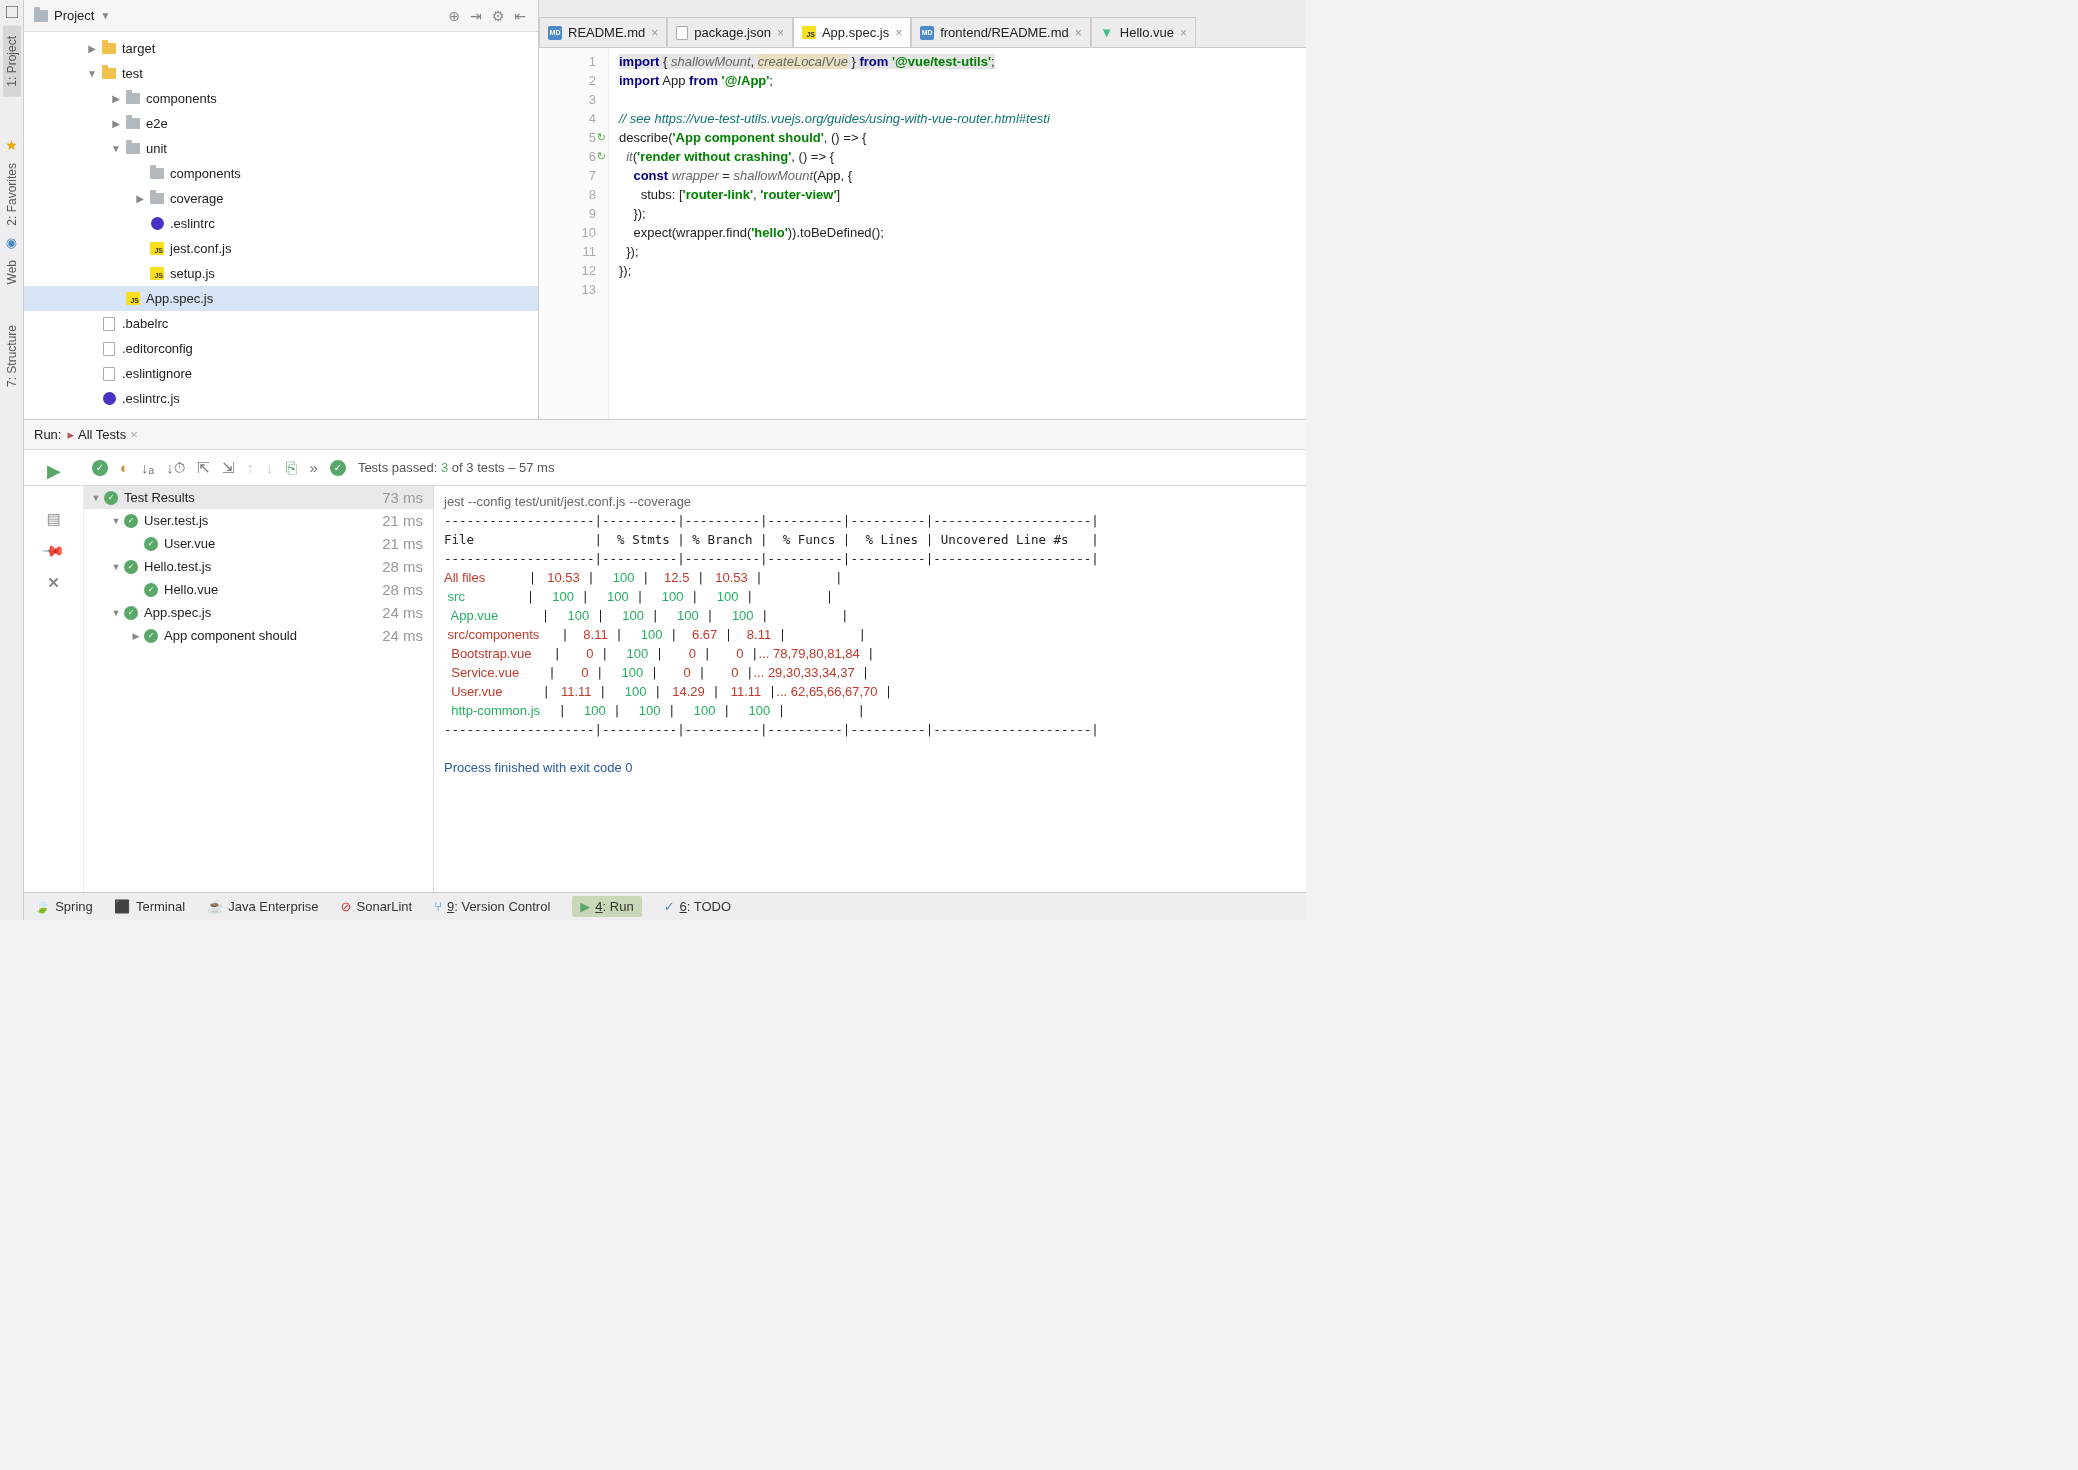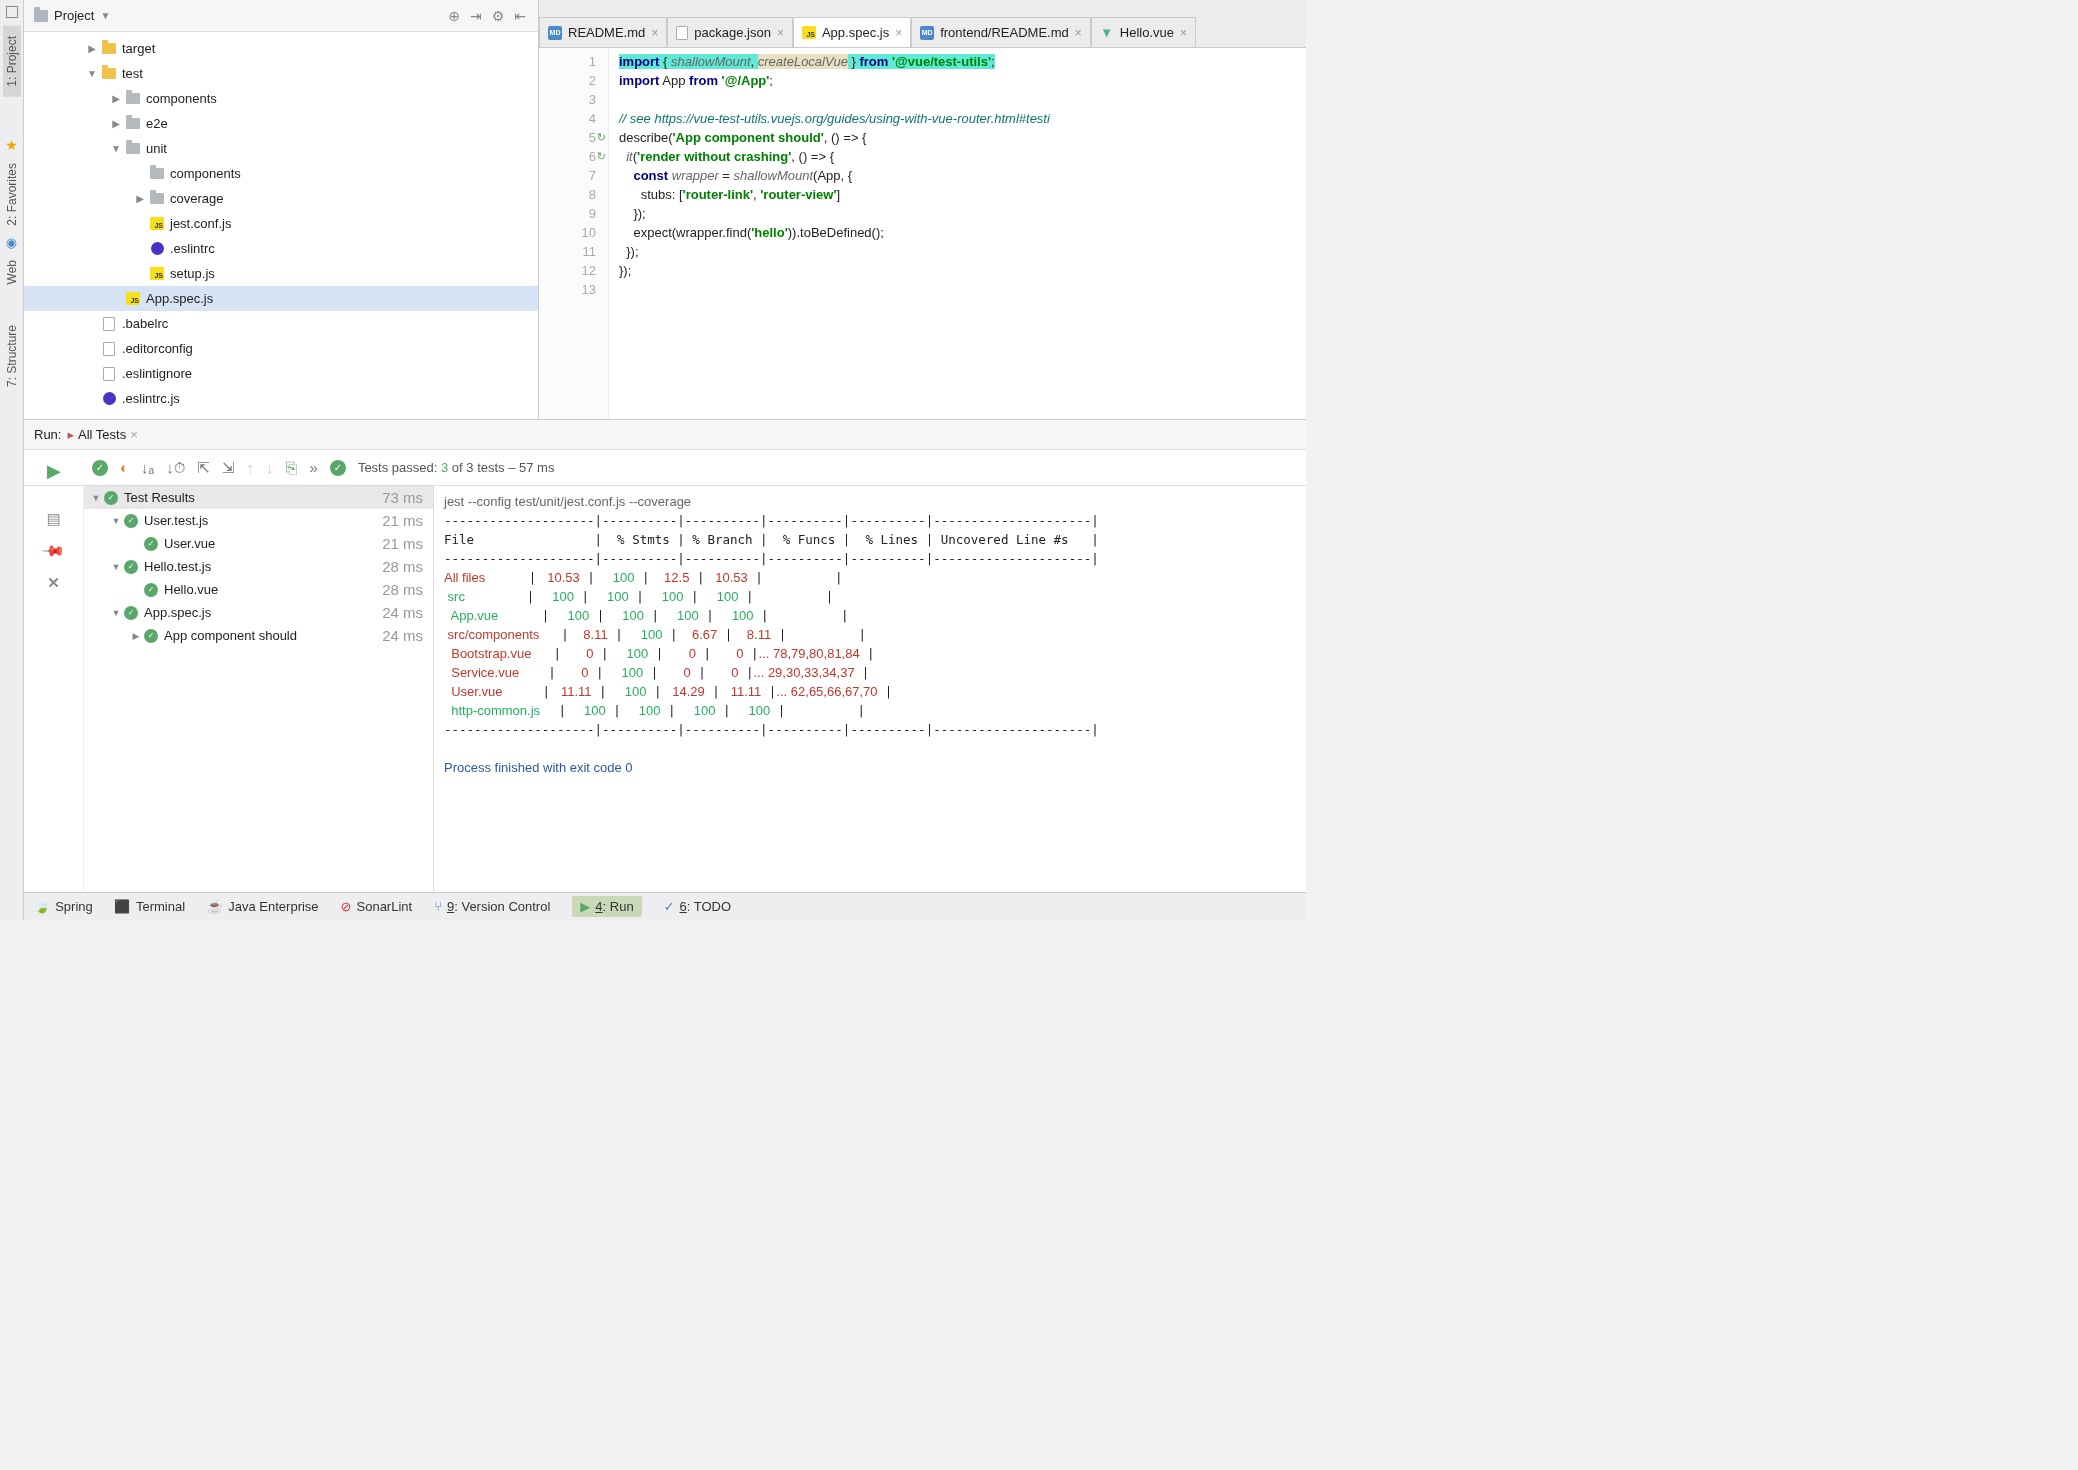--- a/index.html
+++ b/index.html
@@ -32,21 +32,21 @@
 .tab { height:30px; display:flex; align-items:center; padding:0 8px; gap:6px; border:1px solid #ccc; border-bottom:none; background:#ececec; cursor:pointer; font-size:12px; }
 .tab.active { background:#fff; }
 .tab .close { color:#999; font-size:12px; }
 .tab-icon { width:14px; height:14px; display:flex; align-items:center; justify-content:center; font-size:9px; }
 .md-icon { background:#4a8ac9; color:#fff; font-weight:bold; border-radius:2px; font-size:7px; }
 .vue-icon { color:#42b883; font-size:13px; }
 .editor { flex:1; display:flex; font-family:"Menlo","Consolas",monospace; font-size:12.5px; overflow:hidden; }
 .gutter { width:70px; background:#fbfbfb; border-right:1px solid #eee; text-align:right; padding:4px 12px 0 0; color:#aaa; line-height:19px; position:relative; }
 .gutter .gmark { position:absolute; right:2px; color:#5aa85a; font-size:11px; }
 .code { flex:1; padding:4px 0 0 10px; line-height:19px; white-space:pre; overflow:hidden; }
-.code .hl { background:#5eead4; display:inline; }
+.code .hl { background:#e5e5e5; display:inline; }
 .kw { color:#000080; font-weight:bold; }
 .str { color:#008000; font-weight:bold; }
 .fn { font-style:italic; color:#666; }
 .cm { color:#0f766e; font-style:italic; }
 .bottom { flex:1; display:flex; flex-direction:column; background:#fff; }
 .run-tab-bar { height:30px; display:flex; align-items:center; padding:0 10px; border-bottom:1px solid #ddd; background:#f6f6f6; }
 .run-tab-bar .rtab { display:flex; align-items:center; gap:4px; padding:2px 6px; }
 .toolbar-row { height:36px; display:flex; align-items:center; border-bottom:1px solid #ddd; }
 .run-controls { width:60px; display:flex; flex-direction:column; align-items:center; gap:10px; padding-top:6px; }
 .run-controls .play { color:#59a869; font-size:18px; cursor:pointer; }
@@ -160,31 +160,31 @@
             <span class="chev">▶</span>
             <span class="icon">
               <span class="folder-grey"></span>
             </span>
             <span>coverage</span>
           </div>
           <div class="tree-row">
             <span style="width:108px"></span>
             <span class="chev"></span>
             <span class="icon">
+              <span class="eslint-icon"></span>
+            </span>
+            <span>.eslintrc</span>
+          </div>
+          <div class="tree-row">
+            <span style="width:108px"></span>
+            <span class="chev"></span>
+            <span class="icon">
               <span class="js-icon">JS</span>
             </span>
             <span>jest.conf.js</span>
-          </div>
-          <div class="tree-row">
-            <span style="width:108px"></span>
-            <span class="chev"></span>
-            <span class="icon">
-              <span class="eslint-icon"></span>
-            </span>
-            <span>.eslintrc</span>
           </div>
           <div class="tree-row">
             <span style="width:108px"></span>
             <span class="chev"></span>
             <span class="icon">
               <span class="js-icon">JS</span>
             </span>
             <span>setup.js</span>
           </div>
           <div class="tree-row sel">

